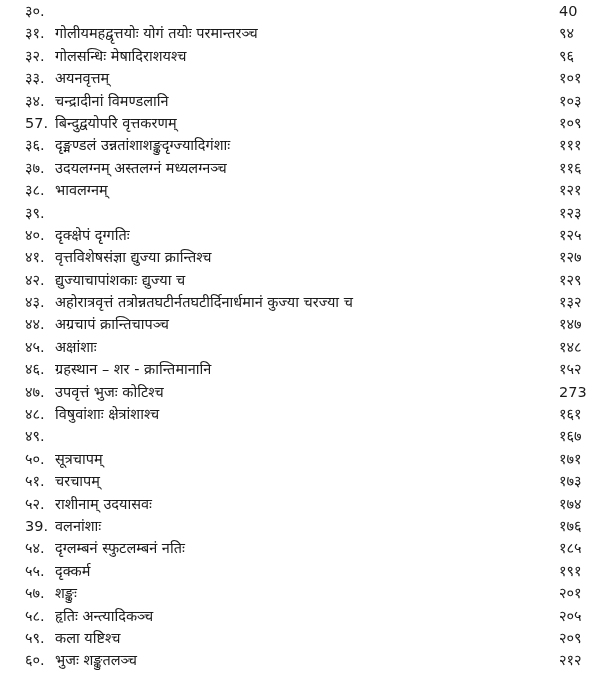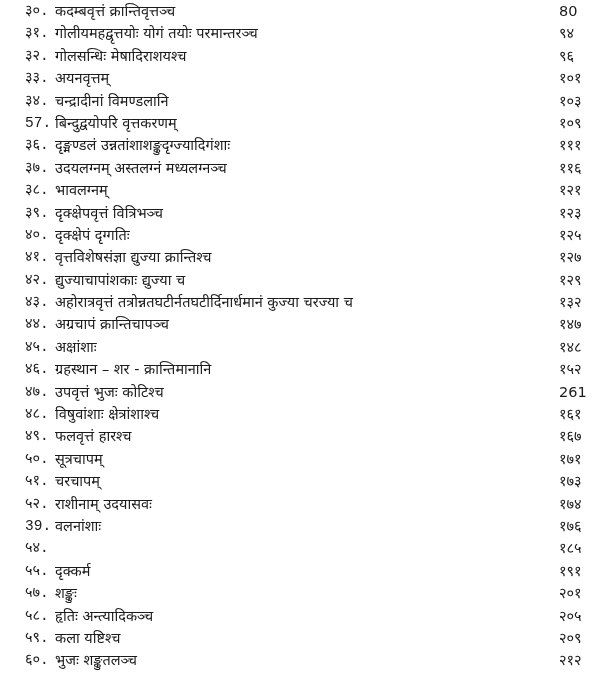--- a/index.html
+++ b/index.html
@@ -9,32 +9,31 @@
       font-family: "DejaVu Sans", sans-serif;
       color: #1a1a1a;
     }
     .row {
       position: relative;
       height: 22.4px;
       line-height: 22.4px;
       font-size: 14.5px;
       white-space: nowrap;
     }
-    .num { position: absolute; left: 25px; top: 0; font-family: Liberation Mono, monospace; }
+    .num { position: absolute; left: 25px; top: 0; }
     .title { position: absolute; left: 55px; top: 0; }
     .page { position: absolute; left: 559px; top: 0; }
   </style>
 </head>
 <body>
 
 <div class="toc" id="toc">
     <div class="row">
       <span class="num">३०.</span>
-      <span class="title">कदम्बवृत्तं क्रान्तिवृत्तञ्च</span>
-      <span class="page">80</span>
+      <span class="page">40</span>
     </div>
     <div class="row">
       <span class="num">३१.</span>
       <span class="title">गोलीयमहद्वृत्तयोः योगं तयोः परमान्तरञ्च</span>
       <span class="page">९४</span>
     </div>
     <div class="row">
       <span class="num">३२.</span>
       <span class="title">गोलसन्धिः मेषादिराशयश्च</span>
       <span class="page">९६</span>
@@ -64,21 +63,20 @@
       <span class="title">उदयलग्नम् अस्तलग्नं मध्यलग्नञ्च</span>
       <span class="page">११६</span>
     </div>
     <div class="row">
       <span class="num">३८.</span>
       <span class="title">भावलग्नम्</span>
       <span class="page">१२१</span>
     </div>
     <div class="row">
       <span class="num">३९.</span>
-      <span class="title">दृक्क्षेपवृत्तं वित्रिभञ्च</span>
       <span class="page">१२३</span>
     </div>
     <div class="row">
       <span class="num">४०.</span>
       <span class="title">दृक्क्षेपं दृग्गतिः</span>
       <span class="page">१२५</span>
     </div>
     <div class="row">
       <span class="num">४१.</span>
       <span class="title">वृत्तविशेषसंज्ञा द्युज्या क्रान्तिश्च</span>
@@ -105,30 +103,29 @@
       <span class="page">१४८</span>
     </div>
     <div class="row">
       <span class="num">४६.</span>
       <span class="title">ग्रहस्थान – शर - क्रान्तिमानानि</span>
       <span class="page">१५२</span>
     </div>
     <div class="row">
       <span class="num">४७.</span>
       <span class="title">उपवृत्तं भुजः कोटिश्च</span>
-      <span class="page">261</span>
+      <span class="page">273</span>
     </div>
     <div class="row">
       <span class="num">४८.</span>
       <span class="title">विषुवांशाः क्षेत्रांशाश्च</span>
       <span class="page">१६१</span>
     </div>
     <div class="row">
       <span class="num">४९.</span>
-      <span class="title">फलवृत्तं हारश्च</span>
       <span class="page">१६७</span>
     </div>
     <div class="row">
       <span class="num">५०.</span>
       <span class="title">सूत्रचापम्</span>
       <span class="page">१७१</span>
     </div>
     <div class="row">
       <span class="num">५१.</span>
       <span class="title">चरचापम्</span>
@@ -139,20 +136,21 @@
       <span class="title">राशीनाम् उदयासवः</span>
       <span class="page">१७४</span>
     </div>
     <div class="row">
       <span class="num">39.</span>
       <span class="title">वलनांशाः</span>
       <span class="page">१७६</span>
     </div>
     <div class="row">
       <span class="num">५४.</span>
+      <span class="title">दृग्लम्बनं स्फुटलम्बनं नतिः</span>
       <span class="page">१८५</span>
     </div>
     <div class="row">
       <span class="num">५५.</span>
       <span class="title">दृक्कर्म</span>
       <span class="page">१९१</span>
     </div>
     <div class="row">
       <span class="num">५७.</span>
       <span class="title">शङ्कुः</span>

